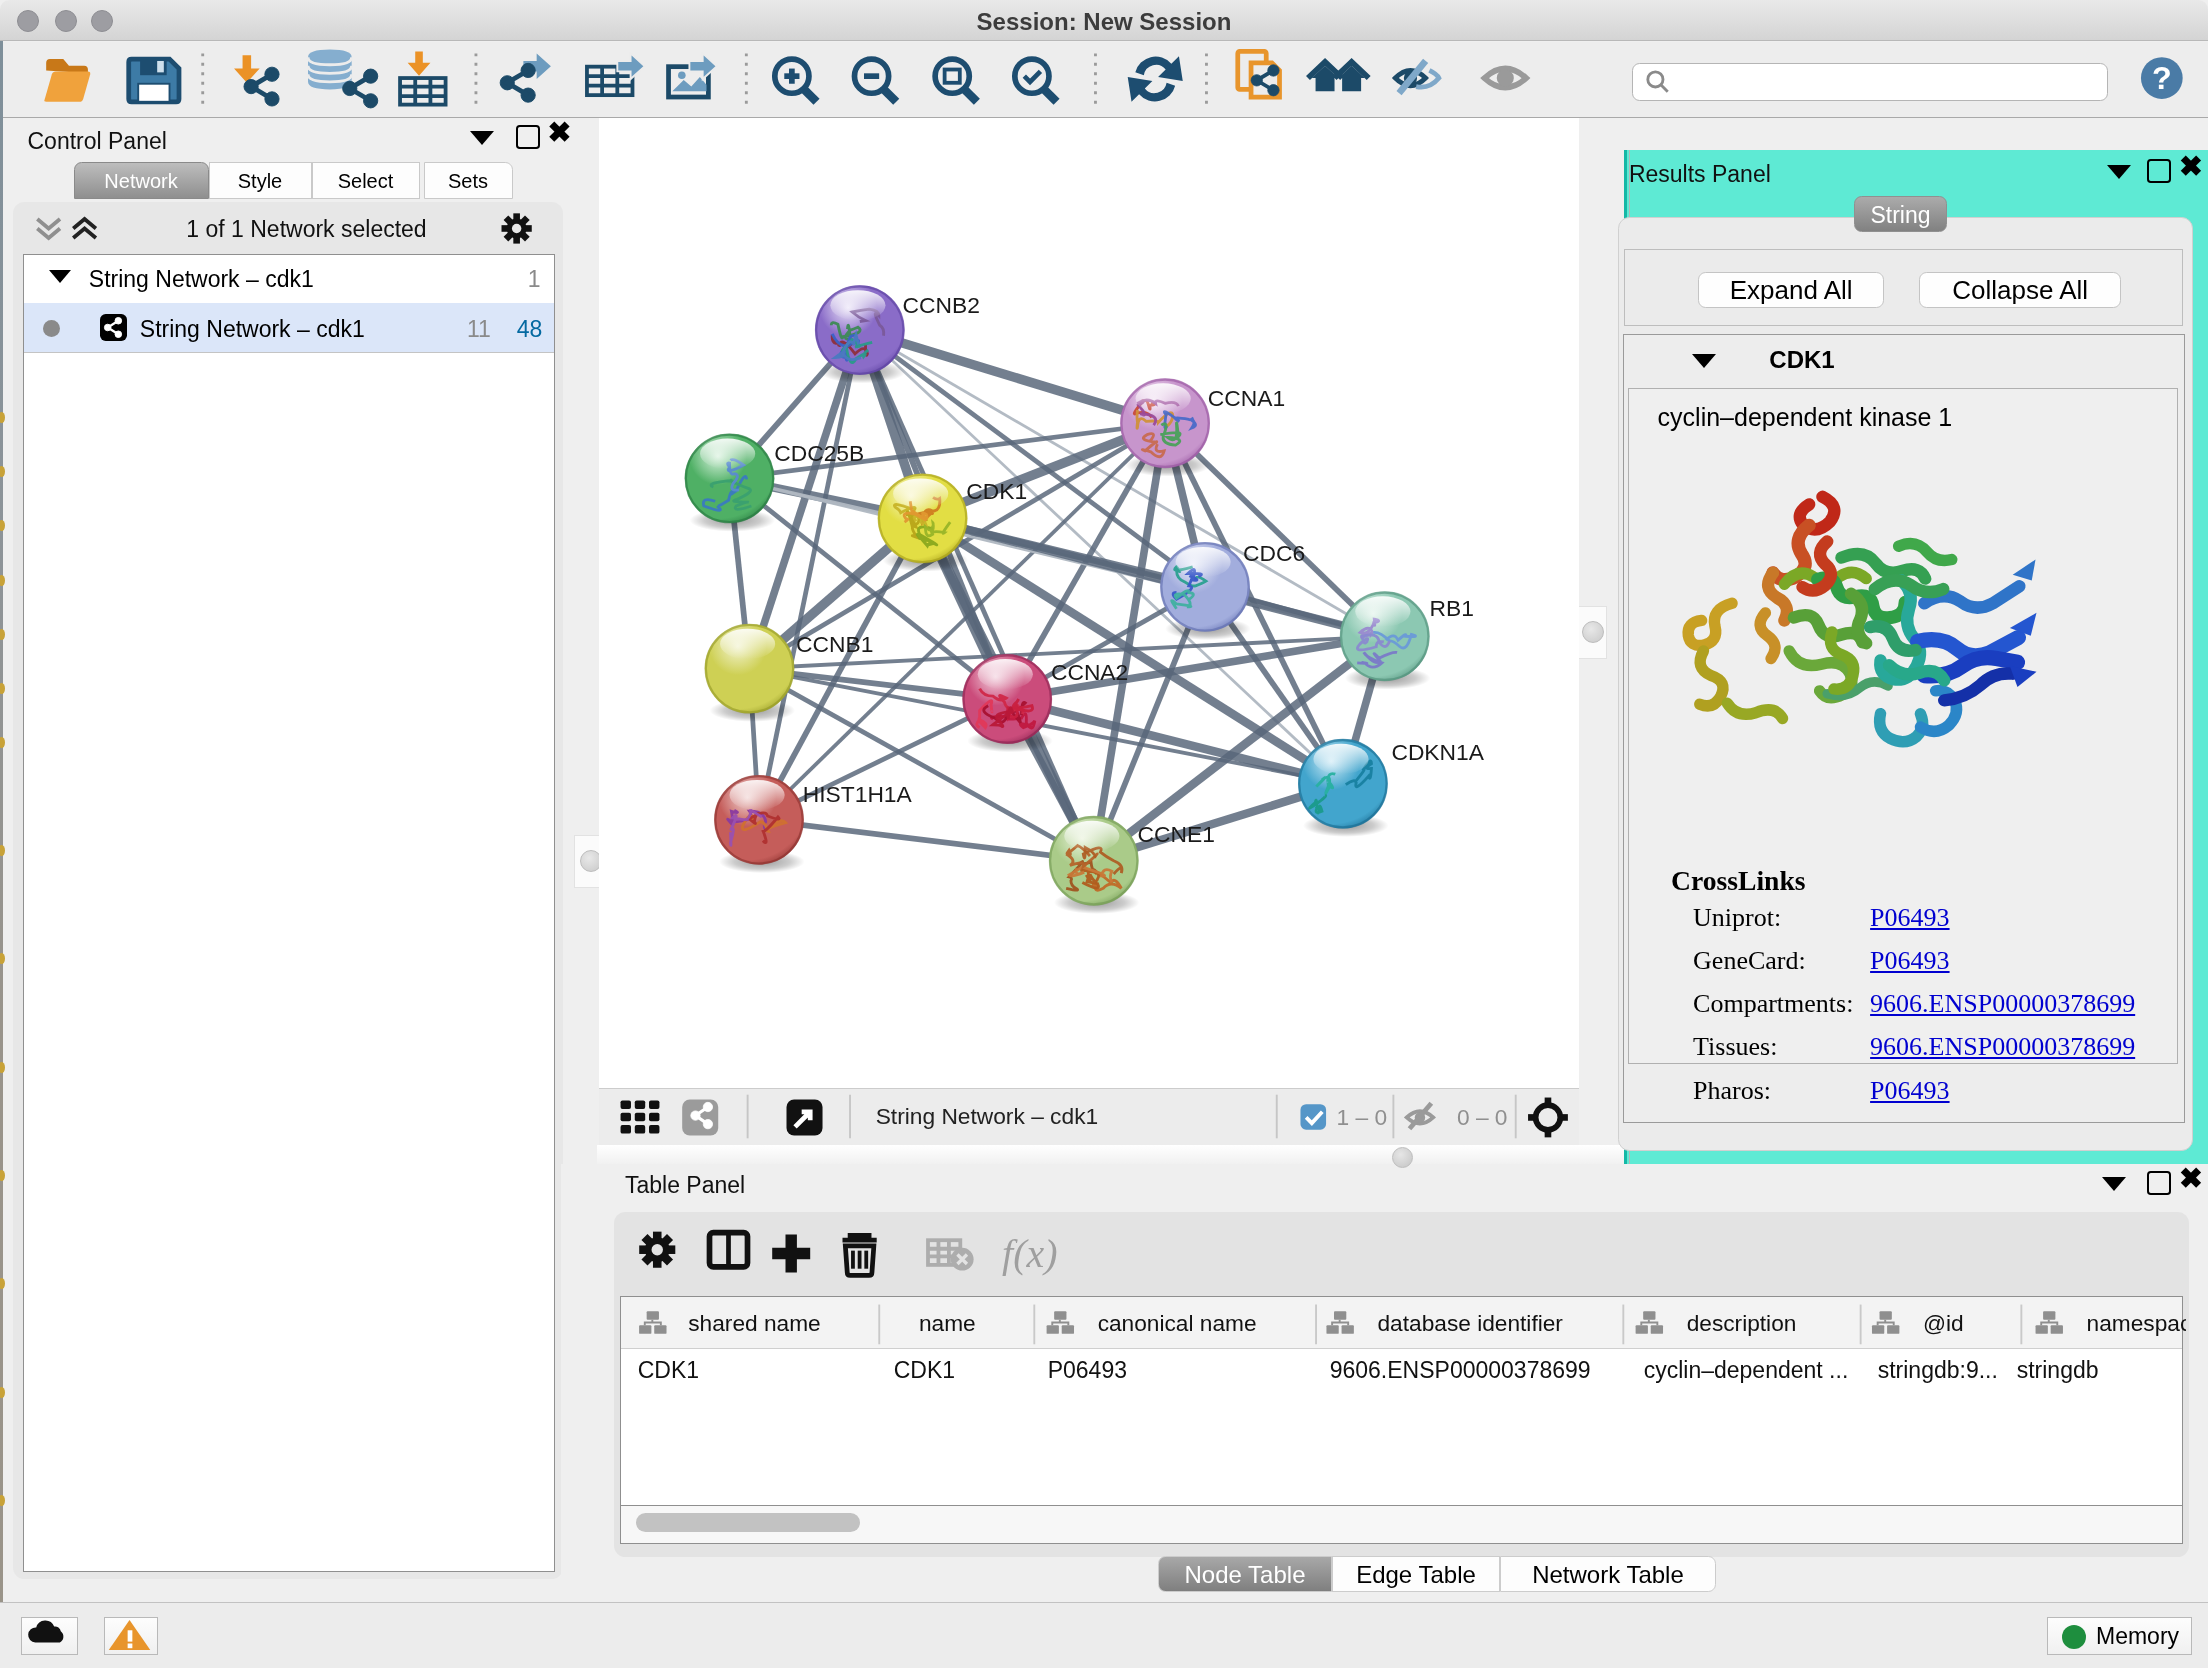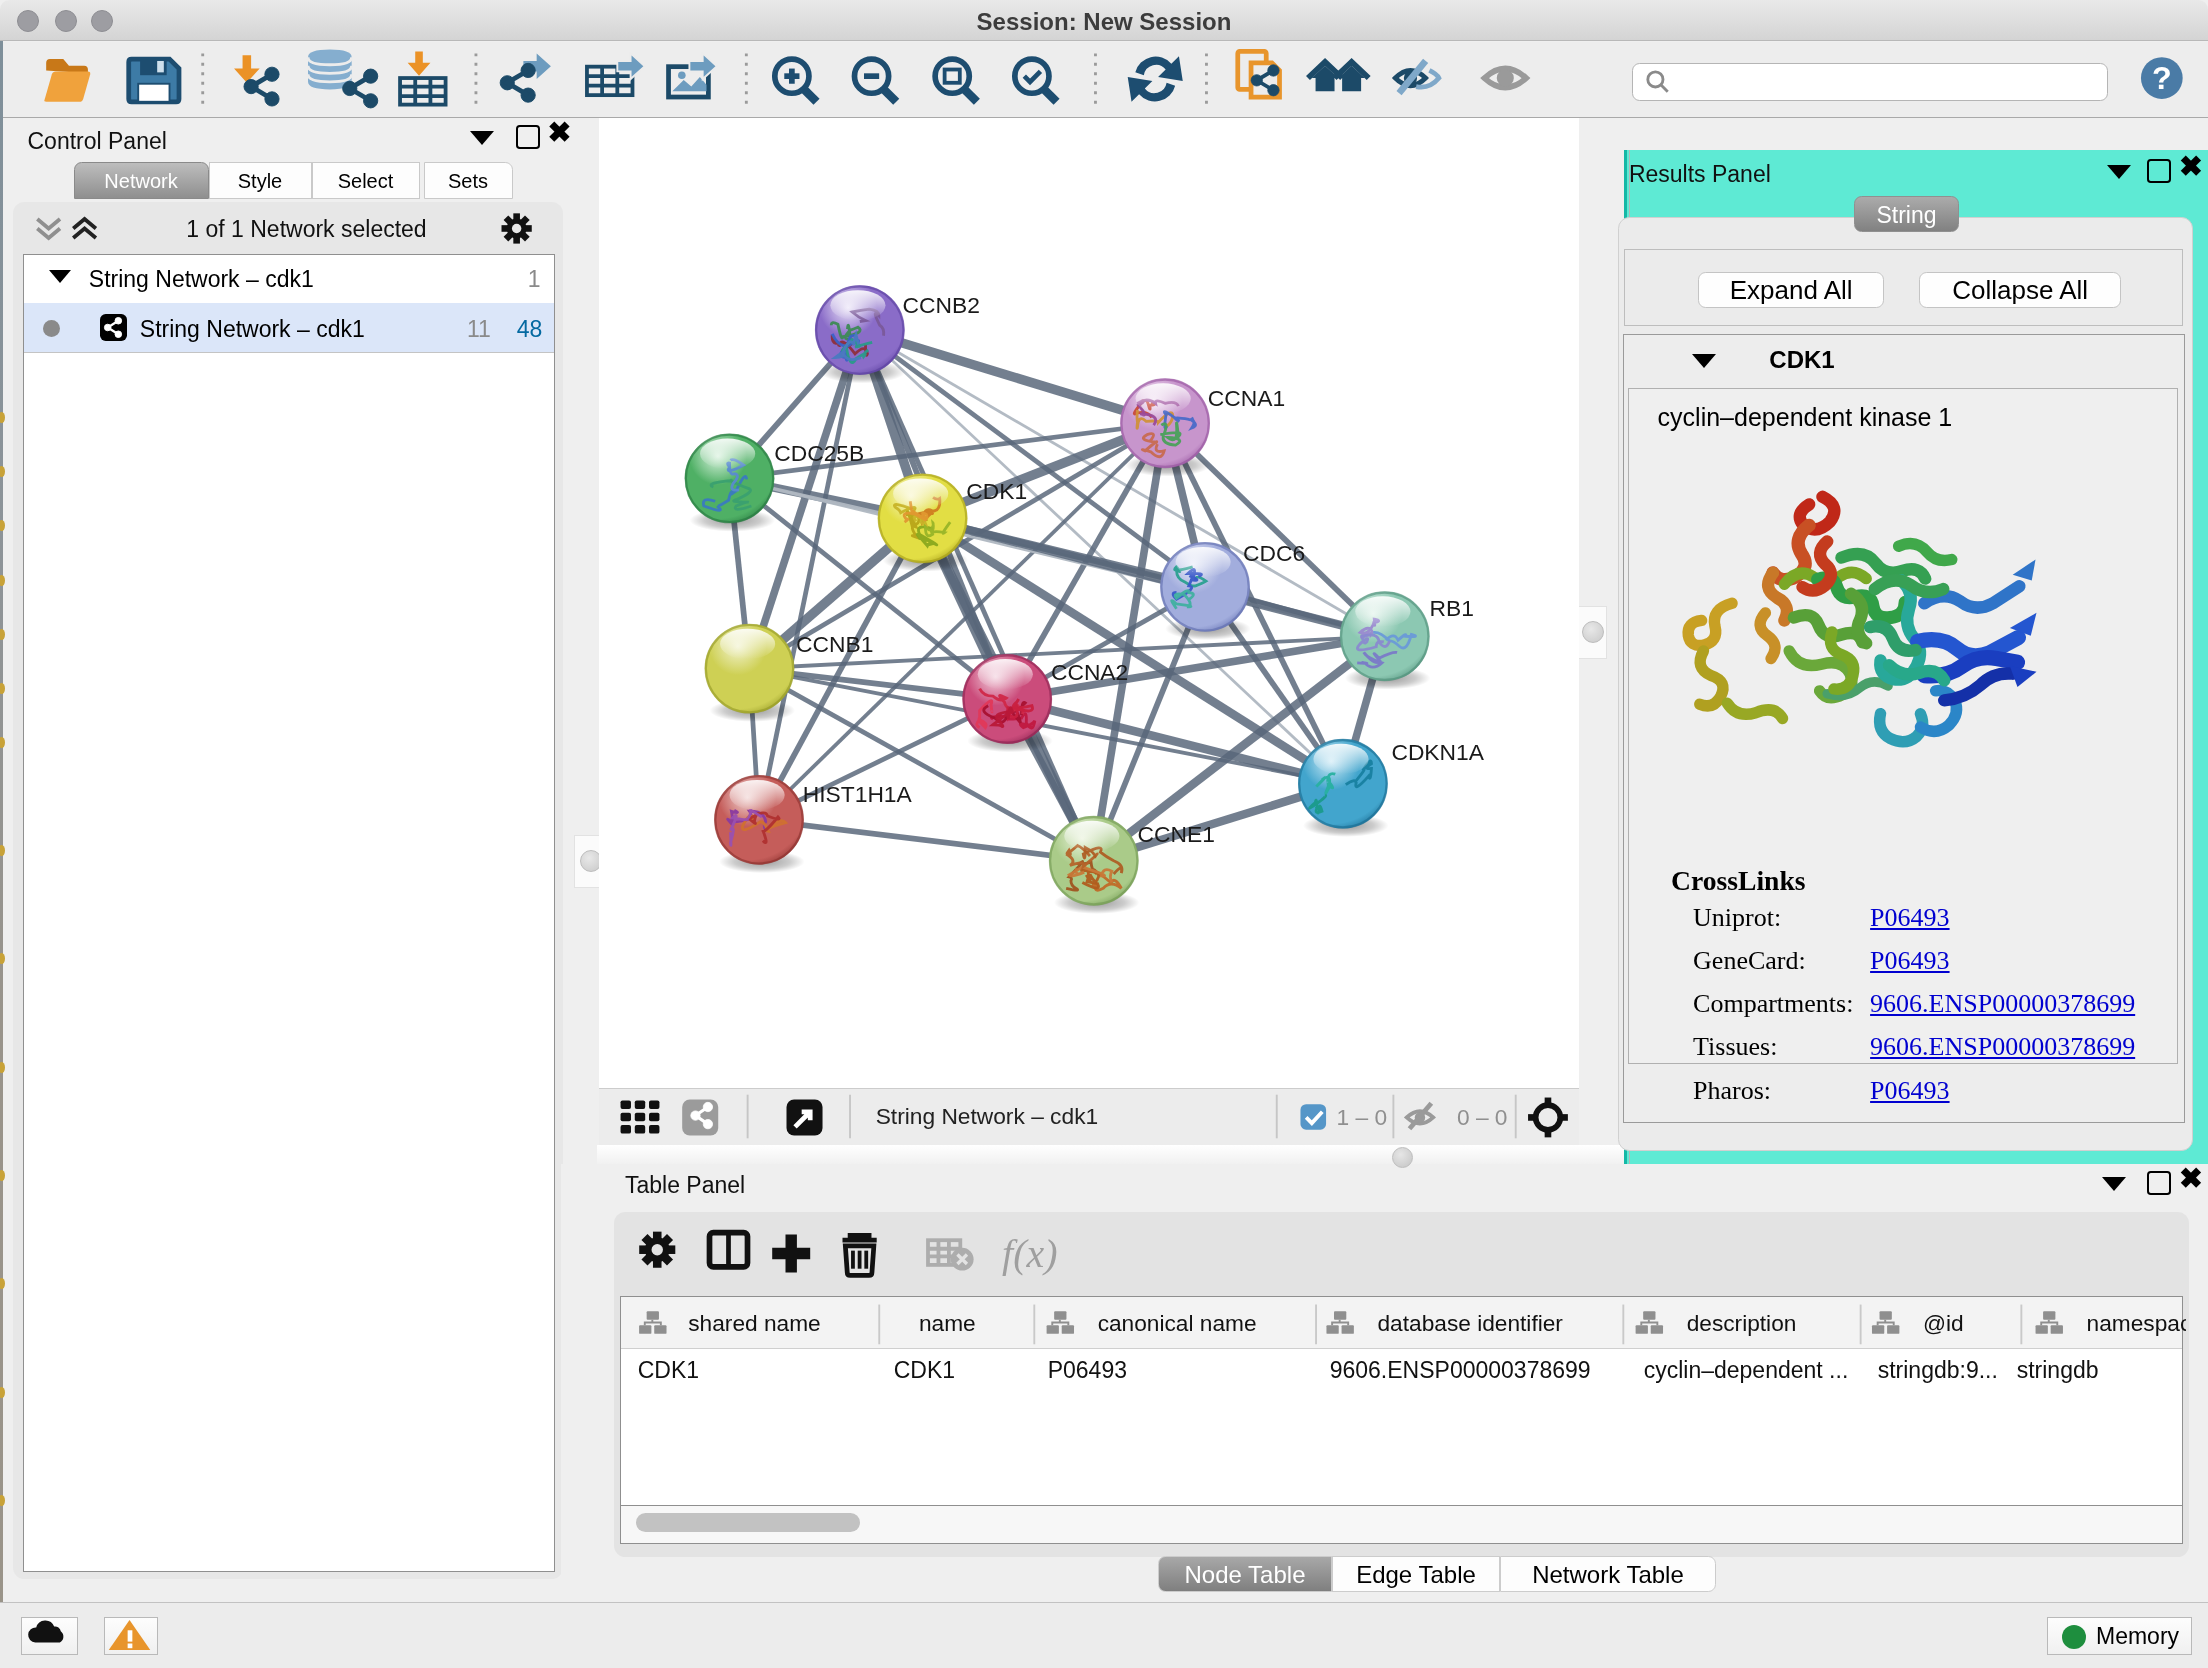--- a/index.html
+++ b/index.html
@@ -46,21 +46,21 @@
   #netview { position:absolute; left:599px; top:118px; width:980px; height:1175px; background:#fff; }
   #netstatus { position:absolute; left:599px; top:1088px; width:980px; height:57px;
     background:#ececec; border-top:1.9px solid #cccccc; }
 
   #hsplit { position:absolute; left:597px; top:1145px; width:1611px; height:19px;
     background:linear-gradient(#ffffff,#f1f1f1); }
 
   #rpanel { position:absolute; left:1624px; top:118px; width:585px; height:1036px; background:#5eead4; border-left:3px solid #14b8a6;margin-top:32px; }
   #rpanel:before { content:""; position:absolute; left:1.9px; top:0; width:1px; height:100%; background:#b5b5b5; }
   #rp-hdr { position:absolute; left:1.9px; top:11.4px; font-size:23px; color:#111; }
-  #stringtab { position:absolute; left:227px; top:46px; width:105px; height:36px;
+  #stringtab { position:absolute; left:227px; top:46px; width:93px; height:36px;
     background:linear-gradient(#ababab,#818181); border-radius:7.6px; color:#fff;
     font-size:23px; text-align:center; line-height:36px; border:1px solid #909090; z-index:3;}
   #rp-container { position:absolute; left:-9.5px; top:67px; width:575px; height:934px;
     background:#ebebeb; border:1px solid #d0d0d0; border-radius:11.4px; z-index:1; }
   #rp-expbox { position:absolute; left:5.7px; top:31px; width:559px; height:77px;
     border:1.9px solid #bdbdbd; background:#ebebeb; }
   .rpbtn { position:absolute; top:22px; height:36px; line-height:34px; background:#fefefe; border:1px solid #c4c4c4;
     border-radius:7.6px; font-size:26px; text-align:center; color:#000; }
   #rp-cdk1box { position:absolute; left:4.8px; top:116px; width:562px; height:789px;
     border:1.9px solid #9a9a9a; background:#ededed; }

